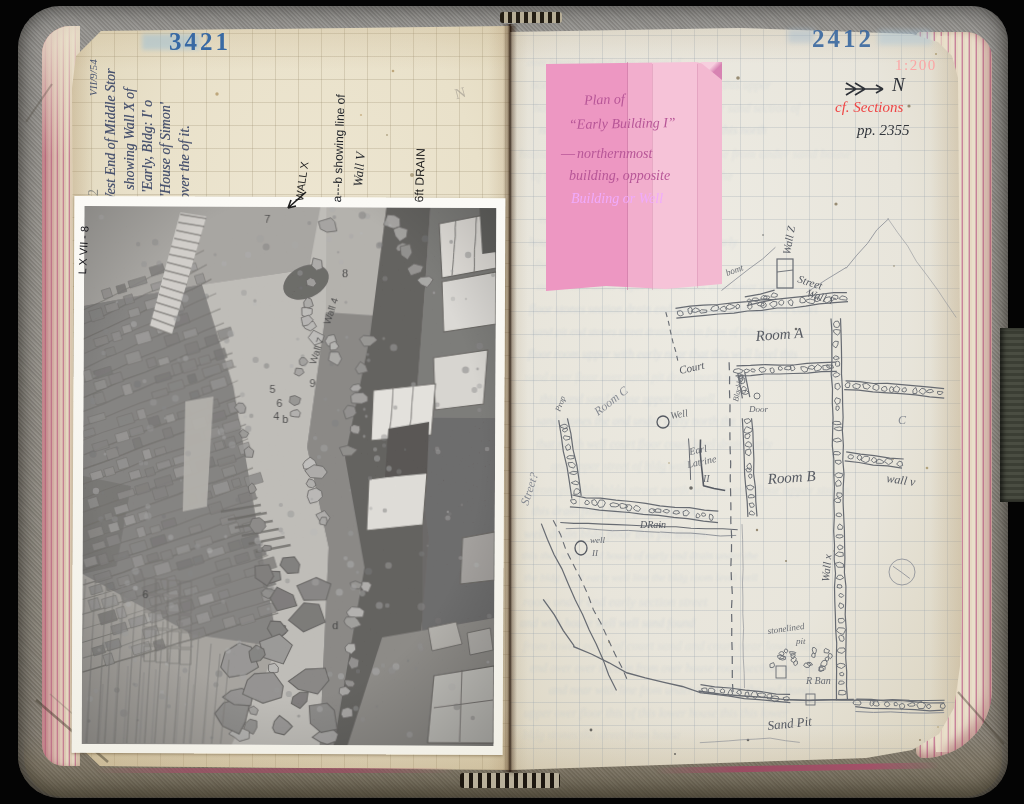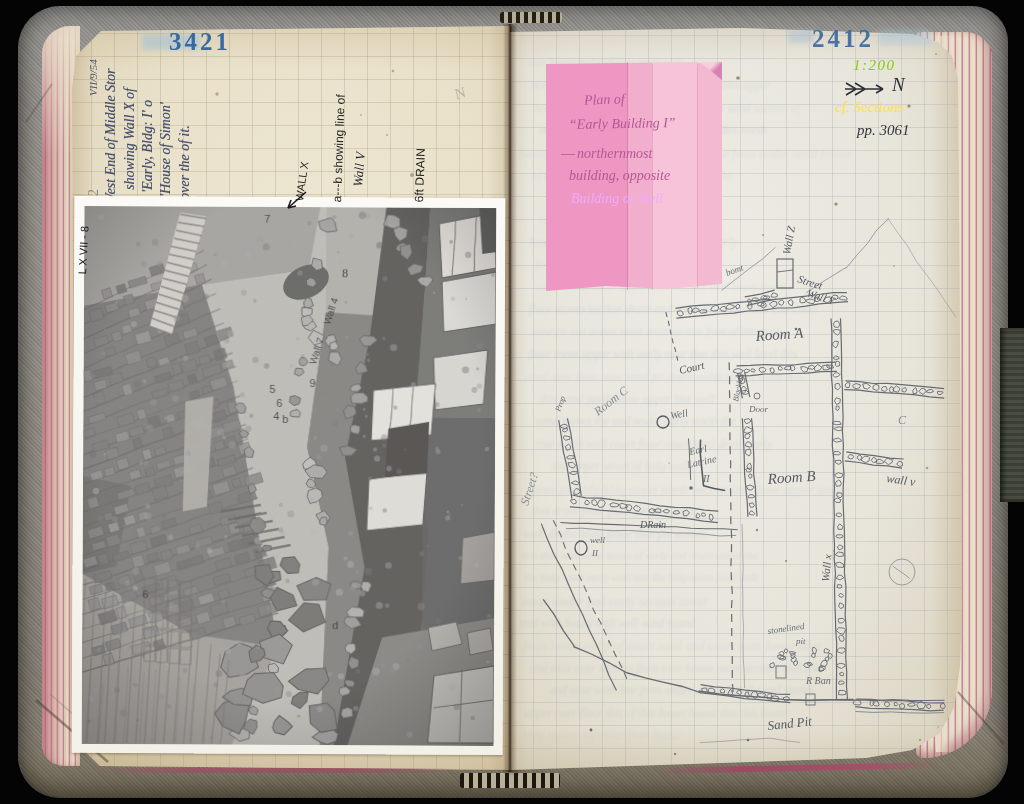--- a/index.html
+++ b/index.html
@@ -836,29 +836,29 @@
 
 <div class="abs" style="left:700px;top:62px;width:22px;height:18px;background:linear-gradient(135deg,#f7cede 40%,#d783b2 60%);clip-path:polygon(0 0,100% 0,100% 100%);"></div>
 
 <div class="abs" style="left:584px;top:92px;font-size:14px;color:#b75697;font-style:italic;transform:rotate(-2deg);">Plan of</div>
 <div class="abs" style="left:569px;top:116px;font-size:14px;color:#b75697;font-style:italic;transform:rotate(-1deg);">“Early Building I”</div>
 <div class="abs" style="left:561px;top:146px;font-size:14px;color:#b75697;">—</div>
 <div class="abs" style="left:577px;top:146px;font-size:14px;color:#b75697;font-style:italic;">northernmost</div>
 <div class="abs" style="left:569px;top:168px;font-size:14px;color:#b75697;font-style:italic;">building, opposite</div>
 <div class="abs" style="left:571px;top:191px;font-size:14px;color:#f0abfc;font-style:italic;">Building or Well</div>
 
-<div class="abs" style="left:853px;top:57px;font-size:15px;color:#84cc16;font-style:italic;letter-spacing:1.5px;">1:200</div>
+<div class="abs" style="left:895px;top:57px;font-size:15px;color:#fca5a5;letter-spacing:1.5px;">1:200</div>
 
 <svg class="abs" style="left:843px;top:78px;" width="50" height="24">
 <path d="M3,5 L13,11 L3,17 M12,5 L22,11 L12,17 M2,11 L40,11 M40,11 L33,7 M40,11 L33,15" stroke="#2e3238" stroke-width="1.7" fill="none"></path>
 </svg>
 <div class="abs" style="left:892px;top:74px;font-size:19px;color:#2e3238;font-style:italic;">N</div>
 
-<div class="abs" style="left:835px;top:99px;font-size:15px;color:#fde047;font-style:italic;">cf. Sections</div>
-<div class="abs" style="left:857px;top:122px;font-size:15px;color:#32363c;font-style:italic;">pp. 3061</div>
+<div class="abs" style="left:835px;top:99px;font-size:15px;color:#ef4444;font-style:italic;">cf. Sections</div>
+<div class="abs" style="left:857px;top:122px;font-size:15px;color:#32363c;font-style:italic;">pp. 2355</div>
 
 <div class="abs" style="left:455px;top:85px;font-size:15px;color:#9a948a;transform:rotate(-15deg);opacity:0.6;">N</div>
 
 <svg class="abs" style="left:0;top:0;" width="1024" height="804" viewBox="0 0 1024 804">
       <g>
         <path d="M721.5,290.5 L735.9,279.1 L749.0,268.9 L762.7,258.9 L775.4,247.3" stroke="#878b93" stroke-width="1" fill="none" opacity="0.8"></path>
         <path d="M888.7,218.7 L876.8,229.9 L867.5,243.4 L856.8,255.2 L846.2,268.2 L846.1,267.5 L825.9,279.8 L806.3,292.7" stroke="#878b93" stroke-width="1" fill="none" opacity="0.8"></path>
         <path d="M887.6,218.1 L897.5,232.4 L907.6,245.9 L916.4,261.4 L926.5,274.7 L937.3,289.4 L946.8,303.7 L956.2,317.5" stroke="#878b93" stroke-width="0.9" fill="none" opacity="0.6"></path>
       </g>
       <g>

